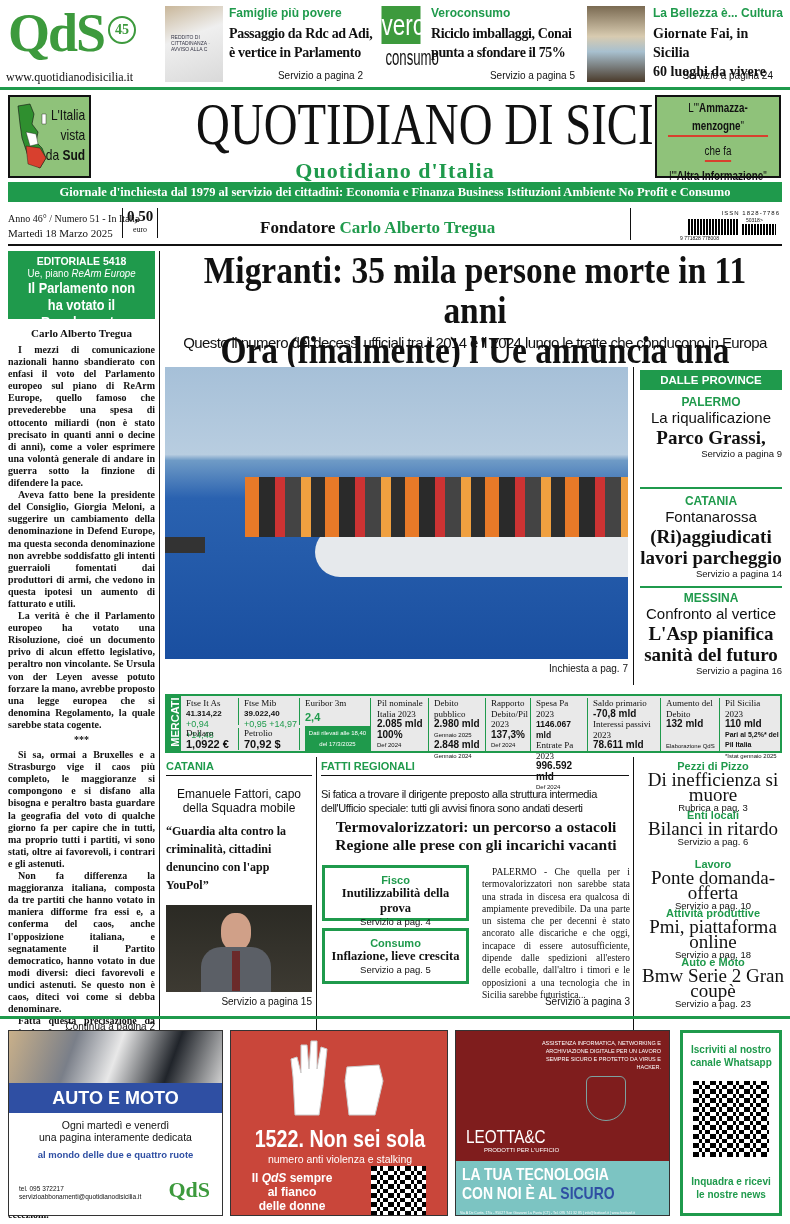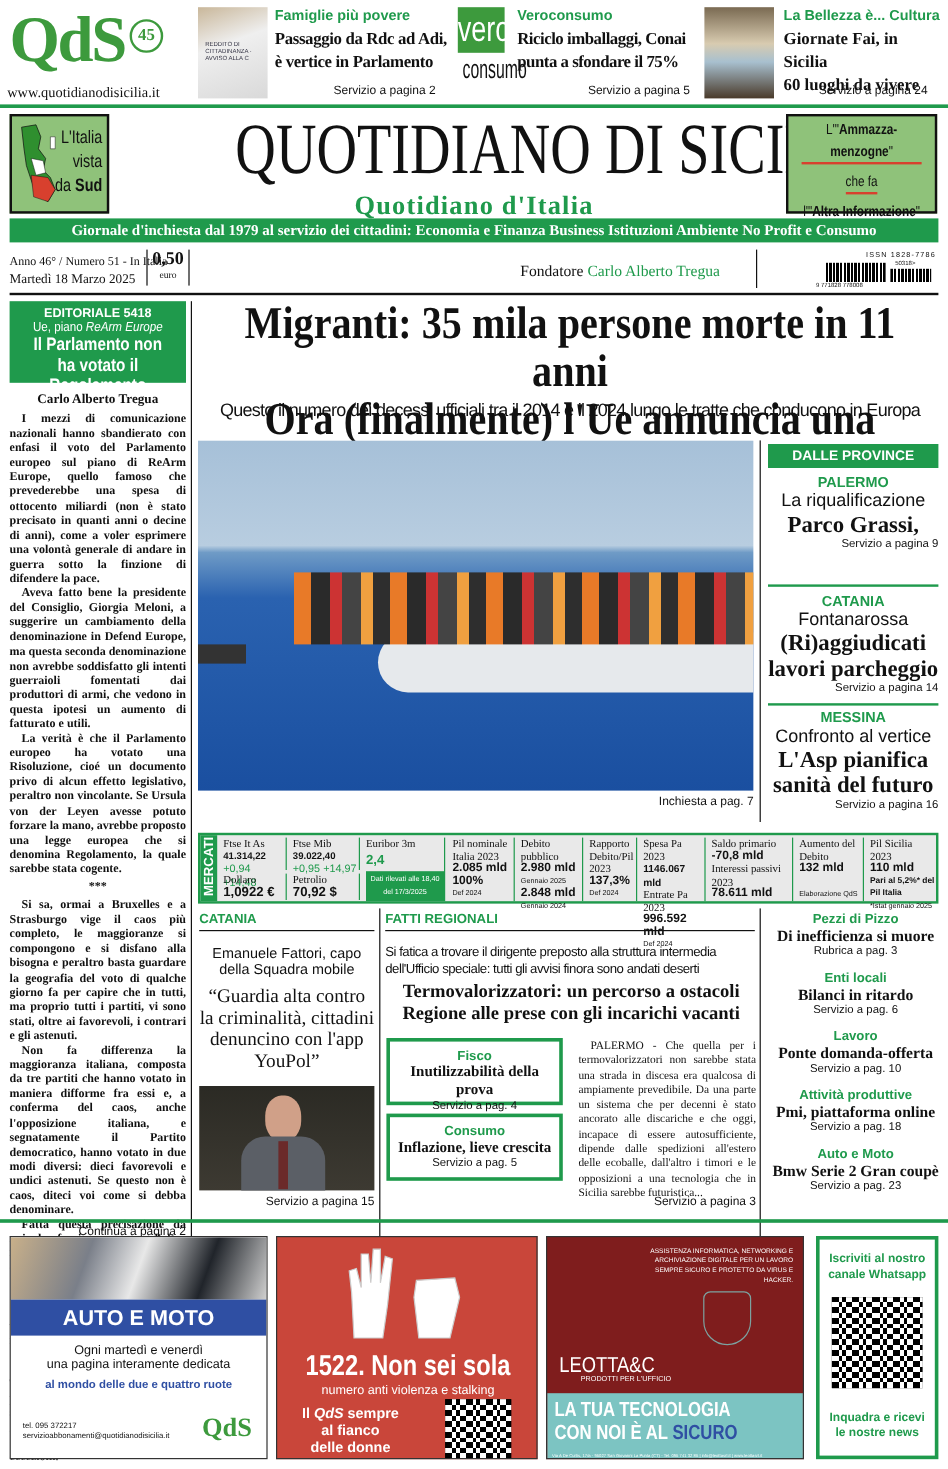--- a/index.html
+++ b/index.html
@@ -23,21 +23,21 @@
 .teaser .ref{position:absolute;font-family:"Liberation Sans",sans-serif;font-size:10px;text-align:right}
 
 .boxL{left:8px;top:95px;width:83px;height:83px;background:#8fc27a;border:2px solid #111}
 .boxR{left:655px;top:95px;width:126px;height:83px;background:#8fc27a;border:2px solid #111}
 .mast{left:140px;top:88px;width:510px;text-align:center;font-family:"Liberation Serif",serif;font-size:60px;line-height:72px;transform:scaleX(.78);transform-origin:center;white-space:nowrap}
 .mastsub{left:140px;top:158px;width:510px;text-align:center;font-size:22px;font-weight:bold;color:#1f9a4c;letter-spacing:1px}
 .band{left:8px;top:182px;width:774px;height:20px;background:#1f9a4c;color:#fff;font-weight:bold;font-size:12.5px;text-align:center;line-height:20px}
 
 .info{left:8px;top:212px;font-size:10px;line-height:14px}
 .price{left:122px;top:208px;width:36px;border-left:1px solid #111;border-right:1px solid #111;height:30px;text-align:center}
-.founder{left:260px;top:218px;width:340px;font-size:13px;font-weight:normal;text-align:right}
+.founder{left:260px;top:218px;width:340px;font-size:17px;font-weight:bold;text-align:left}
 .barcode{left:680px;top:210px;width:100px;height:30px}
 
 .edbox{left:8px;top:251px;width:147px;height:68px;background:#1f9a4c;color:#fff;text-align:center;font-family:"Liberation Sans",sans-serif}
 .edtext{left:8px;top:344px;width:147px;font-size:10px;line-height:12.1px;font-weight:bold;text-align:justify;hyphens:auto}
 .edtext p{text-indent:10px}
 
 .h1{left:165px;top:250px;width:620px;text-align:center;font-weight:bold;font-size:38px;line-height:40px;transform:scaleX(.88);transform-origin:center}
 .h1sub{left:165px;top:334px;width:620px;text-align:center;font-family:"Liberation Sans",sans-serif;font-size:15px;letter-spacing:-.6px}
 .photo{left:165px;top:367px;width:463px;height:292px;overflow:hidden}
 
@@ -49,21 +49,21 @@
 
 .mkt{left:165px;top:694px;width:617px;height:59px;border:2px solid #1f9a4c;background:#e9e9e9}
 .mkt .cell{position:absolute;top:2px;height:53px;font-size:9px;line-height:10.5px;border-right:1px solid #1f9a4c;padding-left:4px}
 .mkt .big{font-family:"Liberation Sans",sans-serif;font-weight:bold;font-size:10px}
 .mkt .tiny{font-size:6px;font-family:"Liberation Sans",sans-serif}
 
 .secttl{font-family:"Liberation Sans",sans-serif;font-weight:bold;font-size:11px;color:#1f9a4c}
 .gbox{position:absolute;border:3px solid #1f9a4c;text-align:center}
 .rt{left:638px;width:150px;text-align:center}
 .rt .k{font-family:"Liberation Sans",sans-serif;font-size:11px;color:#1f9a4c;font-weight:bold}
-.rt .t{font-weight:bold;font-size:13px;line-height:15px}
+.rt .t{font-weight:normal;font-size:19px;line-height:15px}
 .rt .r{font-family:"Liberation Sans",sans-serif;font-size:9.5px}
 
 .ad{position:absolute;top:1030px;height:186px;border:1px solid #333;overflow:hidden}
 .qr{background:
  repeating-linear-gradient(90deg,#000 0 6px,#fff 6px 9px,#000 9px 12px,#fff 12px 17px),
  repeating-linear-gradient(0deg,#000 0 5px,#fff 5px 9px);background-blend-mode:difference}
 </style>
 </head>
 <body>
 
@@ -274,21 +274,21 @@
     <div>Pil Sicilia 2023</div>
     <div class="big">110 mld</div>
     <div class="tiny" style="font-size:7px;font-weight:bold">Pari al 5,2%* del Pil Italia</div>
     <div class="tiny">*Istat gennaio 2025</div>
   </div>
 </div>
 
 <div class="abs secttl" style="left:166px;top:760px">CATANIA</div>
 <div class="blk" style="left:166px;top:775px;width:146px;height:1px"></div>
 <div class="abs sans" style="left:166px;top:787px;width:146px;text-align:center;font-size:12px;line-height:14px">Emanuele Fattori, capo della Squadra mobile</div>
-<div class="abs serif" style="left:166px;top:822px;width:146px;text-align:center;font-weight:normal;font-size:16px;line-height:18px">“Guardia alta contro la criminalità, cittadini denuncino con l'app YouPol”</div>
+<div class="abs serif" style="left:166px;top:822px;width:146px;text-align:left;font-weight:bold;font-size:12px;line-height:18px">“Guardia alta contro la criminalità, cittadini denuncino con l'app YouPol”</div>
 <div class="abs" style="left:166px;top:905px;width:146px;height:87px;background:linear-gradient(180deg,#2b2a24,#3d3a32);overflow:hidden">
   <div style="position:absolute;left:55px;top:8px;width:30px;height:38px;border-radius:45%;background:#d0a088"></div>
   <div style="position:absolute;left:35px;top:42px;width:70px;height:50px;background:#5b5f66;border-radius:20px 20px 0 0"></div>
   <div style="position:absolute;left:66px;top:46px;width:8px;height:40px;background:#6b2a2a"></div>
 </div>
 <div class="abs sans" style="left:166px;top:996px;width:146px;text-align:right;font-size:10px">Servizio a pagina 15</div>
 <div class="blk" style="left:316px;top:757px;width:1px;height:275px"></div>
 
 <div class="abs secttl" style="left:321px;top:760px">FATTI REGIONALI</div>
 <div class="blk" style="left:321px;top:775px;width:308px;height:1px"></div>

